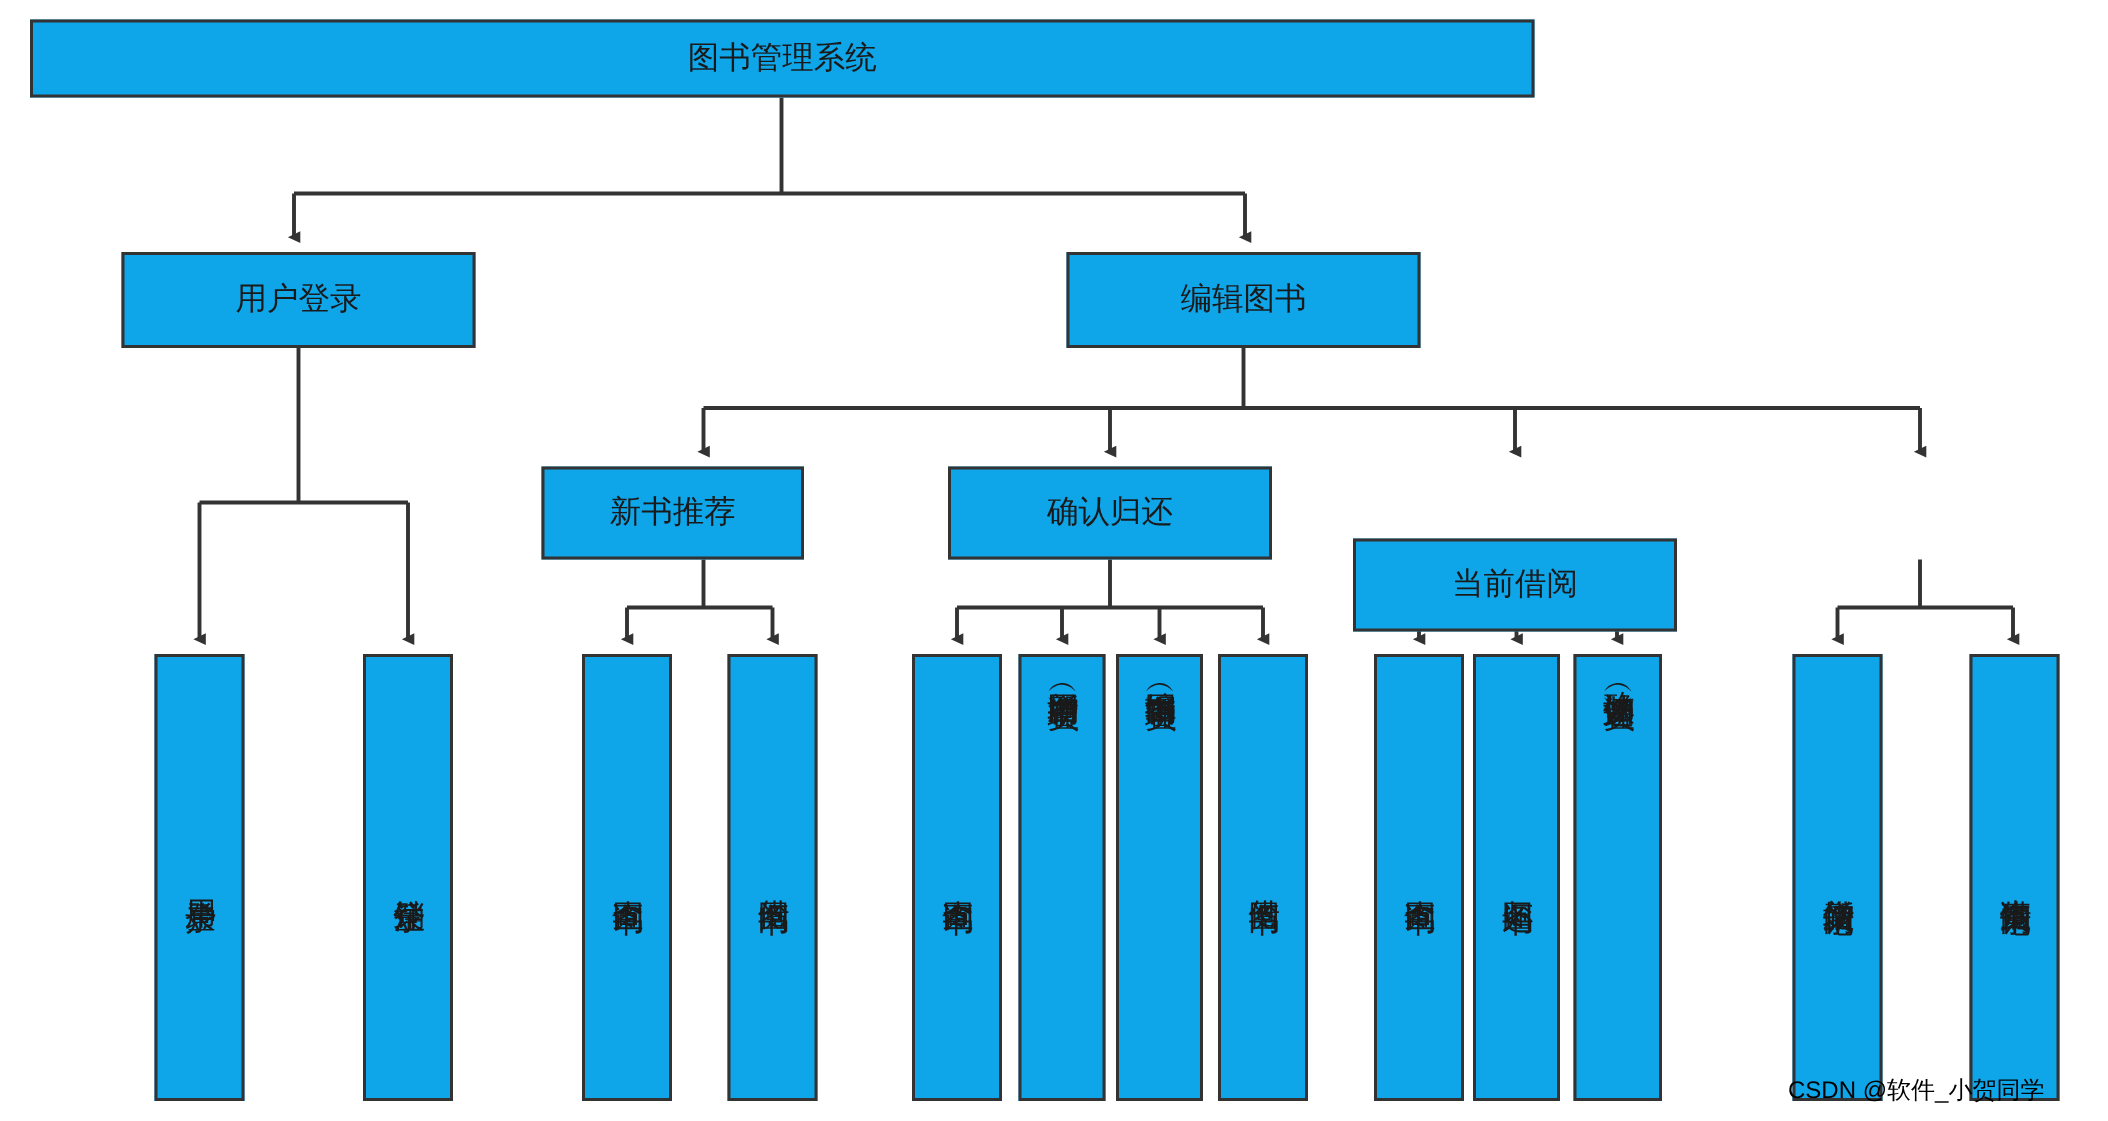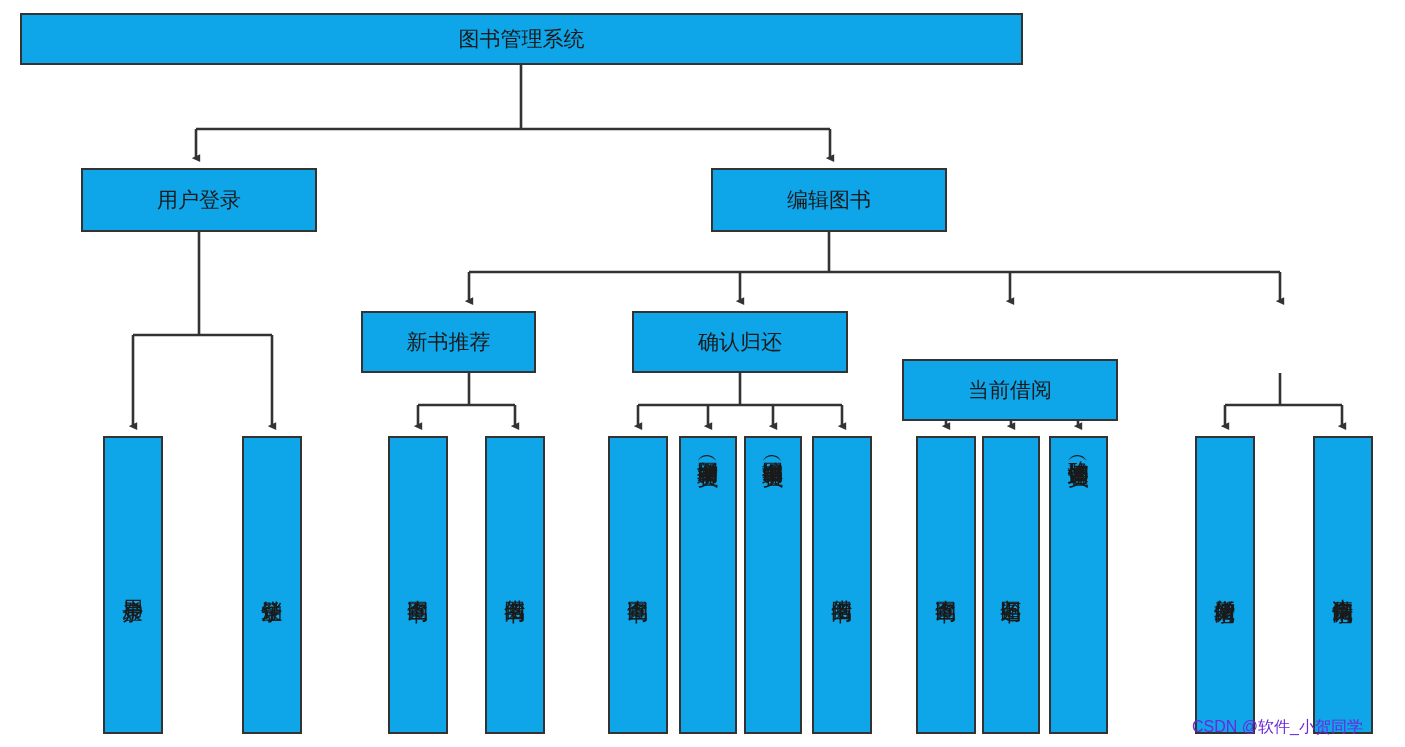--- a/index.html
+++ b/index.html
@@ -57,21 +57,21 @@
     font-size: 21px;
     letter-spacing: 1px;
   }
   .node-v.centered {
     align-items: center;
     padding-top: 0;
   }
   .watermark {
     position: absolute;
     font-size: 16px;
-    color: #6d28d9;
+    color: #000000;
     font-family: "Liberation Sans", sans-serif;
     white-space: nowrap;
     pointer-events: none;
   }
 </style>
 </head>
 <body>
 
 <div id="diagram-root">
 

